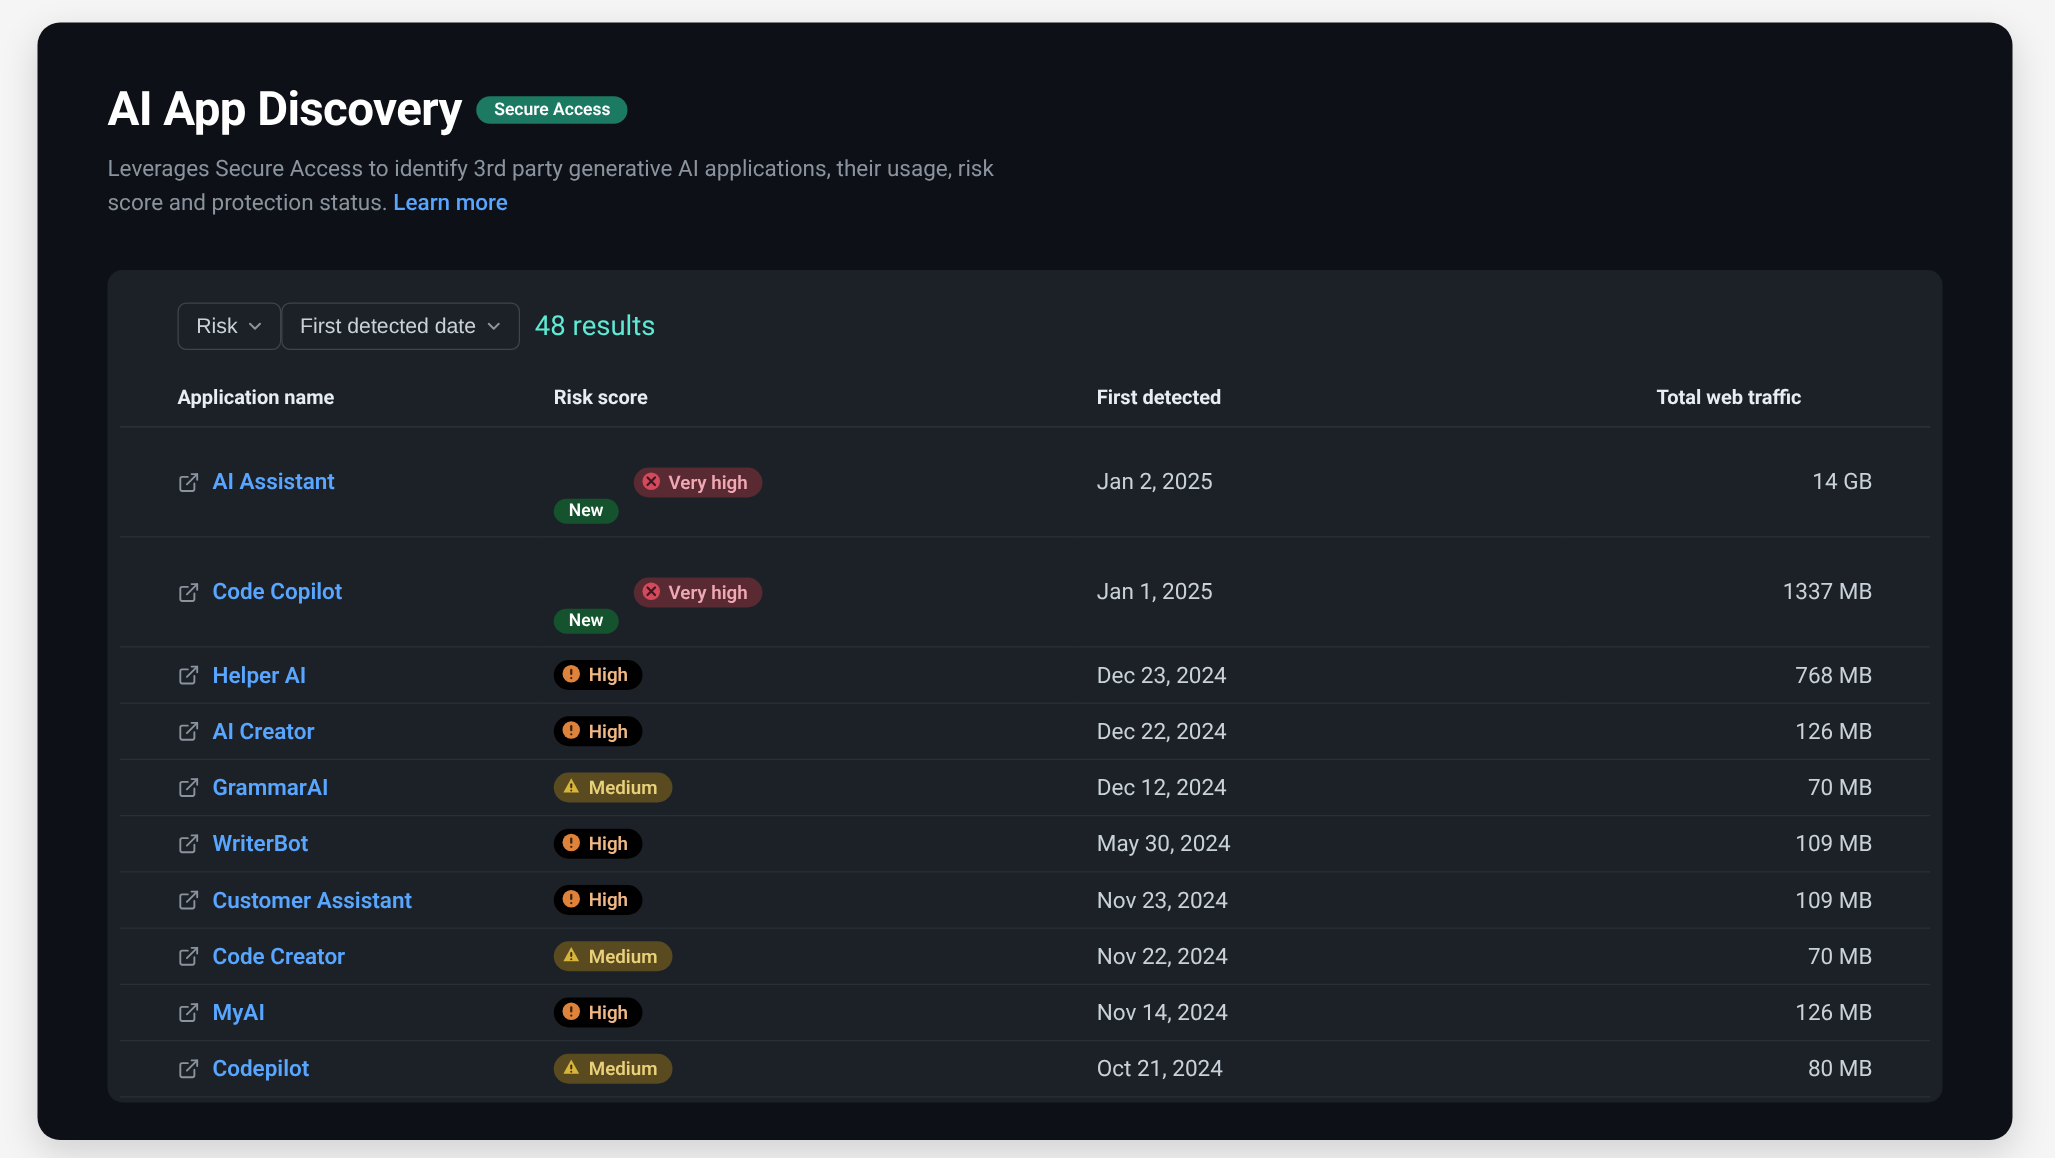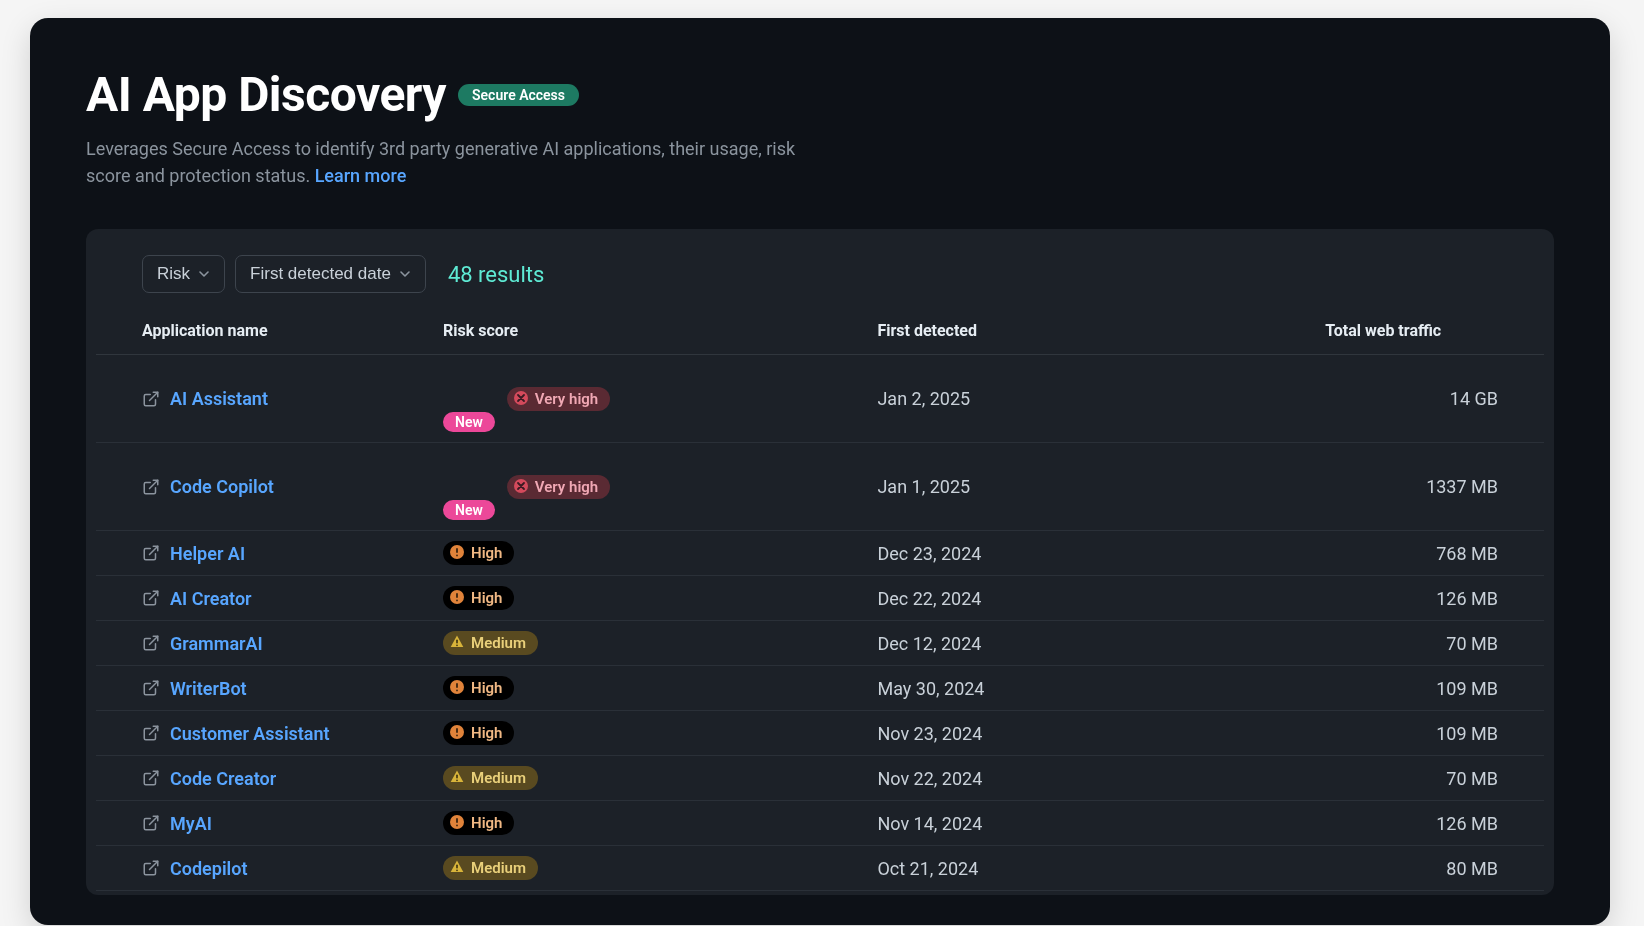--- a/index.html
+++ b/index.html
@@ -24,21 +24,21 @@
     margin-bottom: 40px;
     max-width: 720px;
   }
   .title-row {
     display: flex;
     align-items: center;
     gap: 12px;
     margin-bottom: 12px;
   }
   .title {
-    font-size: 48px;
+    font-size: 38px;
     font-weight: 700;
     letter-spacing: -0.5px;
     color: #fff;
   }
   .secure-badge {
     background: #1d7a62;
     color: #fff;
     font-size: 14px;
     font-weight: 600;
     padding: 3px 14px;
@@ -56,21 +56,20 @@
     font-weight: 500;
   }
   .panel {
     background: #1c2128;
     border-radius: 12px;
     padding: 26px 0 4px 0;
   }
   .toolbar {
     display: flex;
     align-items: center;
-    gap: 10px;
     padding: 0 56px 18px 56px;
   }
   .filter-btn {
     display: flex;
     align-items: center;
     gap: 8px;
     background: transparent;
     border: 1px solid #3d444d;
     color: #c9d1d9;
     font-size: 17px;
@@ -125,21 +124,21 @@
     height: 18px;
     color: #8b949e;
     flex-shrink: 0;
   }
   .app-name {
     color: #58a6ff;
     font-weight: 600;
     cursor: pointer;
   }
   .new-badge {
-    background: #ec4899;
+    background: #14532d;
     color: #fff;
     font-size: 14px;
     font-weight: 600;
     padding: 2px 12px;
     border-radius: 11px;
     margin-right: 6px;
     display:inline-block;
     margin-top:47px;
   }
   .risk-cell {

